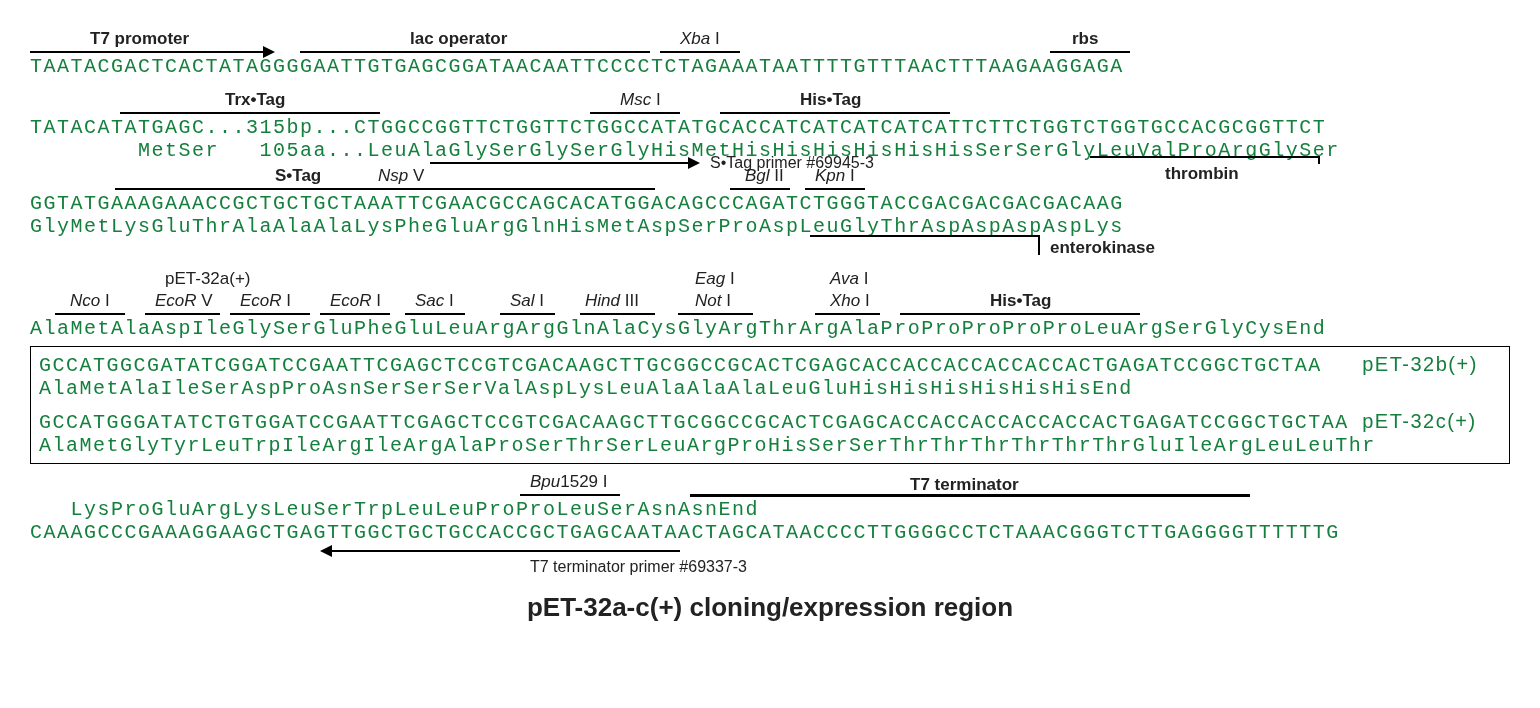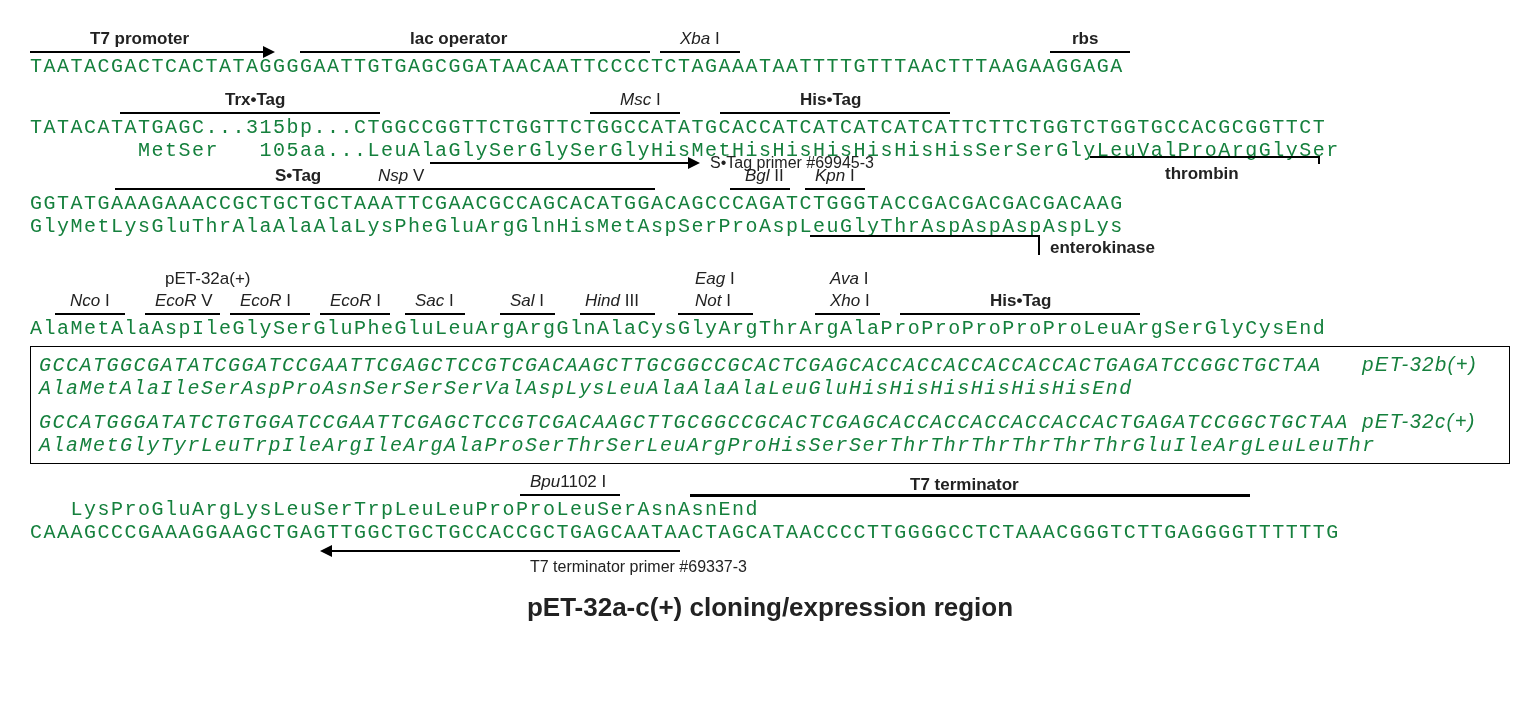--- a/index.html
+++ b/index.html
@@ -64,21 +64,20 @@
     left: -10px;
     top: -5px;
     border-right: 12px solid #000;
     border-top: 6px solid transparent;
     border-bottom: 6px solid transparent;
   }
   .box {
     border: 1.5px solid #000;
     padding: 6px 0 6px 8px;
     margin: 4px 0;
-    font-style: italic;
   }
   .title {
     text-align: center;
     font-size: 26px;
     font-weight: bold;
     margin-top: 8px;
     font-family: Arial, Helvetica, sans-serif;
   }
   .primer-label {
     font-size: 16px;
@@ -202,21 +201,21 @@
   </div>
   <div style="height:10px"></div>
   <div style="position:relative">
     <div class="seq"><span>GCCATGGGATATCTGTGGATCCGAATTCGAGCTCCGTCGACAAGCTTGCGGCCGCACTCGAGCACCACCACCACCACCACTGAGATCCGGCTGCTAA</span> <span style="font-family:Arial">pET-32c(+)</span></div>
     <div class="seq">AlaMetGlyTyrLeuTrpIleArgIleArgAlaProSerThrSerLeuArgProHisSerSerThrThrThrThrThrThrGluIleArgLeuLeuThr</div>
   </div>
 </div>
 
 <div class="row" style="margin-top:8px">
   <div class="annot-layer">
-    <span class="annot" style="left:500px;top:0"><span class="italic">Bpu</span><span>1102</span><span> I</span></span>
+    <span class="annot" style="left:500px;top:0"><span class="italic">Bpu</span><span>1529</span><span> I</span></span>
     <div class="thinbar" style="left:490px;width:100px;top:22px"></div>
 
     <span class="annot bold" style="left:880px;top:3px">T7 terminator</span>
     <div class="thickbar" style="left:660px;width:560px;top:22px"></div>
   </div>
   <div class="seq">   LysProGluArgLysLeuSerTrpLeuLeuProProLeuSerAsnAsnEnd</div>
   <div class="seq">CAAAGCCCGAAAGGAAGCTGAGTTGGCTGCTGCCACCGCTGAGCAATAACTAGCATAACCCCTTGGGGCCTCTAAACGGGTCTTGAGGGGTTTTTTG</div>
 
   <div class="annot-layer" style="height:40px">
     <div class="thinbar arrow-l" style="left:300px;width:350px;top:6px"></div>

